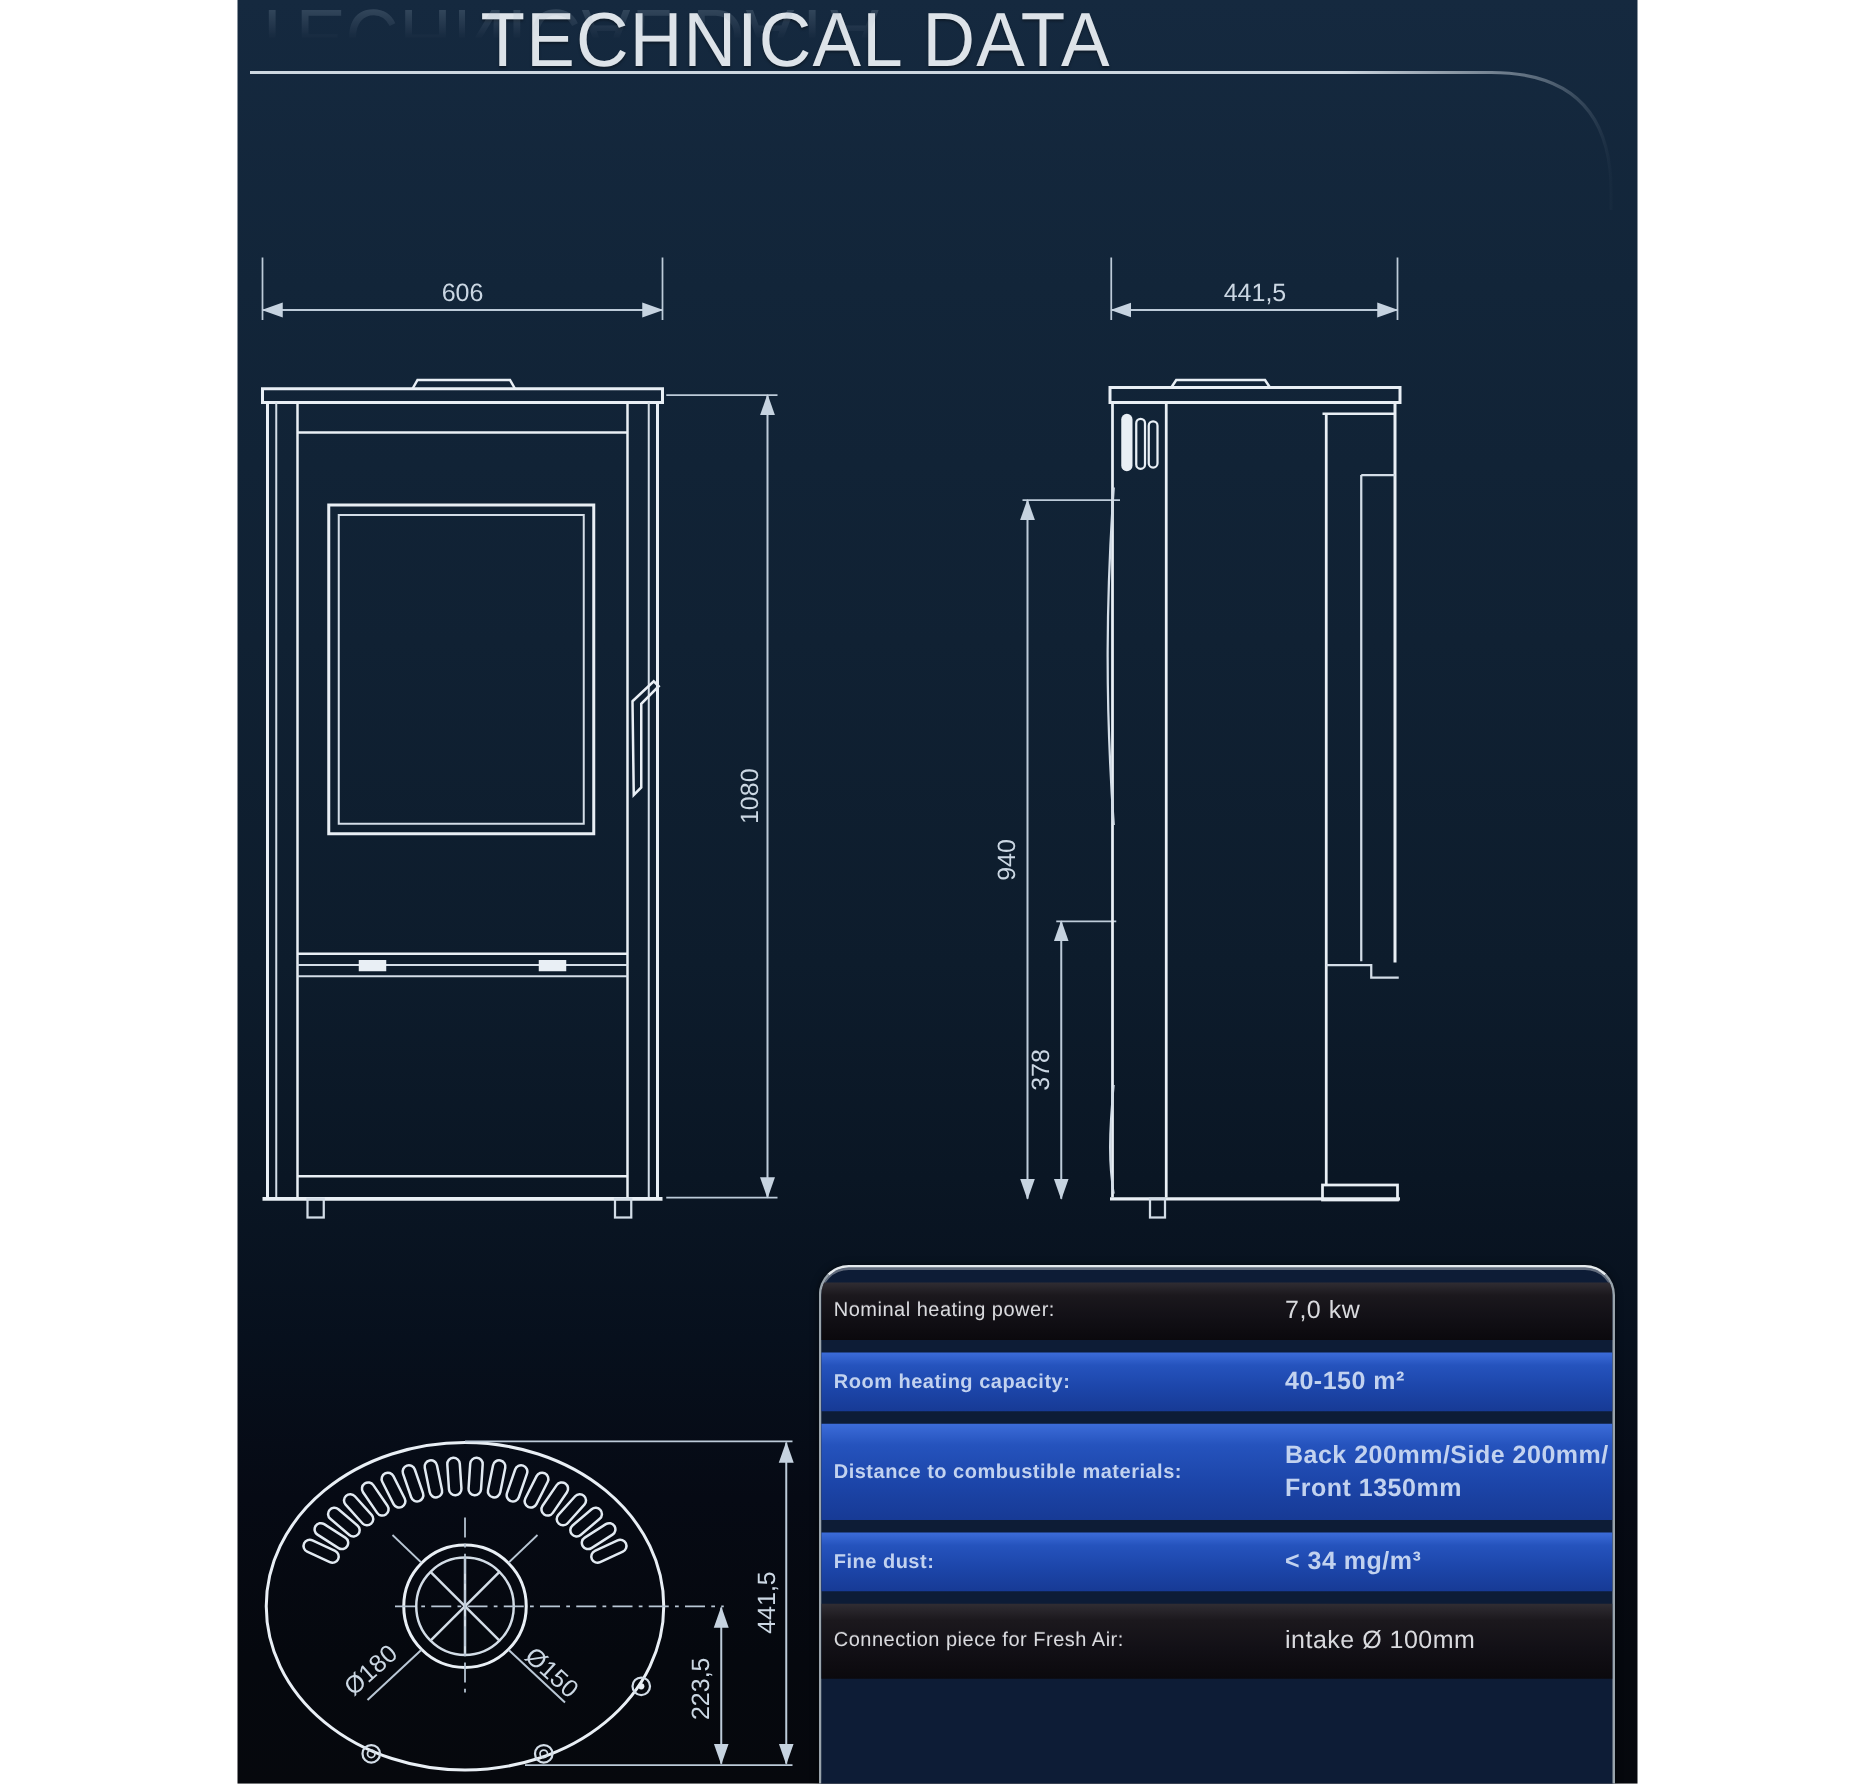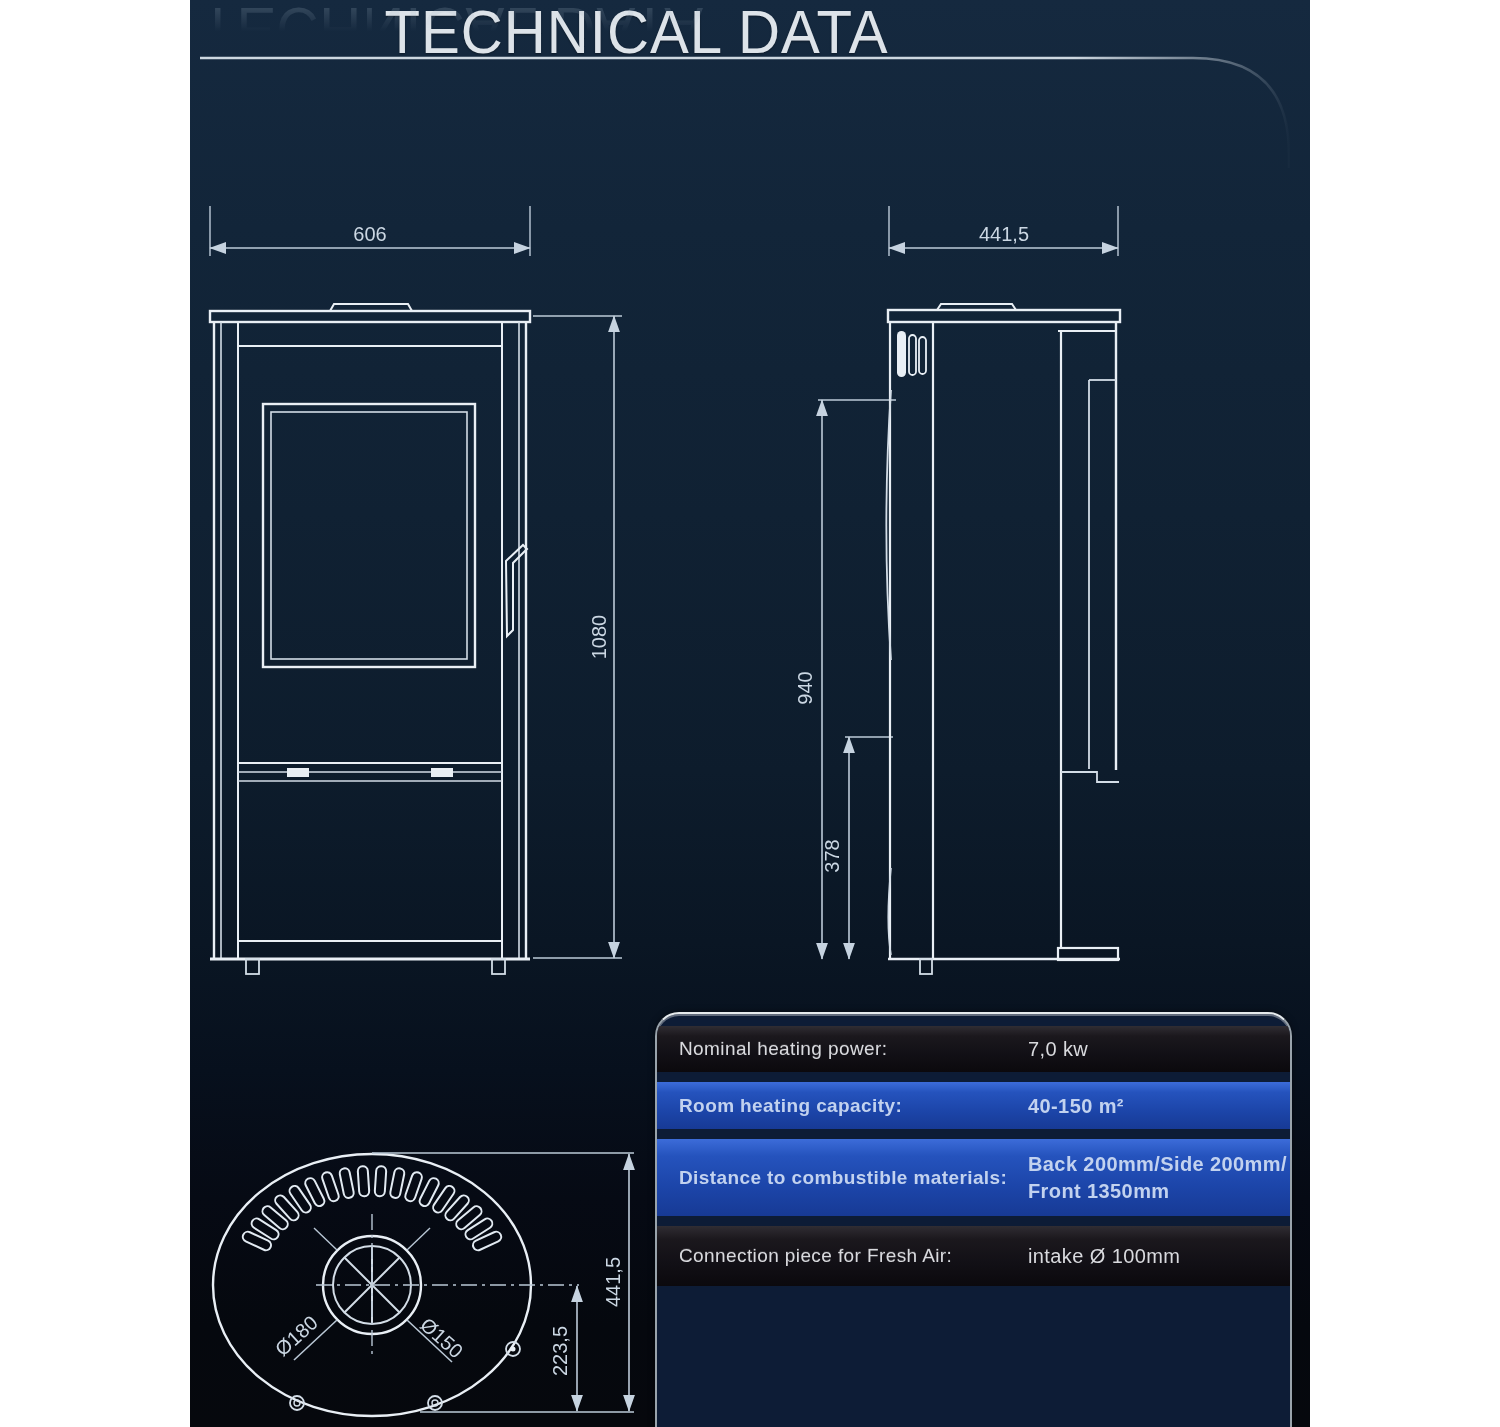--- a/index.html
+++ b/index.html
@@ -32,21 +32,21 @@
   .spec-table{position:absolute;left:465px;top:1012px;width:637px;height:430px;
     box-sizing:border-box;background:#0d1c36;
     border:2px solid #99a3ab;border-top-color:#e6ebee;border-bottom:none;
     border-radius:24px 24px 0 0;
     box-shadow:inset 0 2px 0 rgba(255,255,255,.35), 0 0 6px rgba(0,0,0,.5);
     padding-top:12px;display:flex;flex-direction:column;gap:10px;overflow:hidden;}
   .trow{position:relative;width:100%;display:flex;align-items:center;flex:0 0 auto;}
   .trow.dark{background:linear-gradient(180deg,#302d33 0%,#1b181d 22%,#121016 60%,#0b090d 100%);}
   .trow.blue{background:linear-gradient(180deg,#3c6cd9 0%,#2553bd 22%,#1c45a9 62%,#173a95 100%);font-weight:bold;}
   .h46{height:46px}.h47{height:47px}.h77{height:77px}.h60{height:60px}
-  .tlabel{padding-left:22px;font-size:19px;letter-spacing:.4px;white-space:nowrap;}
+  .tlabel{padding-left:10px;font-size:16px;letter-spacing:.4px;white-space:nowrap;}
   .trow.dark .tlabel{color:#d9dade;text-shadow:0 -1px 0 rgba(255,255,255,.12);}
   .trow.blue .tlabel{color:#c2d2ef;}
   .tvalue{position:absolute;left:371px;top:50%;transform:translateY(-50%);
     font-size:20px;letter-spacing:.4px;line-height:1.35;white-space:nowrap;}
   .trow.dark .tvalue{color:#d9dade;}
   .trow.blue .tvalue{color:#c2d2ef;}
   .tvalue .line2{display:block;}
 </style>
 </head>
 <body>
@@ -232,20 +232,24 @@
         <div class="tvalue"><span>7,0 kw</span></div>
       </div>
       <div class="trow blue h47">
         <div class="tlabel">Room heating capacity:</div>
         <div class="tvalue"><span>40-150 m²</span></div>
       </div>
       <div class="trow blue h77">
         <div class="tlabel">Distance to combustible materials:</div>
         <div class="tvalue"><span>Back 200mm/Side 200mm/</span><span class="line2">Front 1350mm</span></div>
       </div>
+      <div class="trow blue h47">
+        <div class="tlabel">Fine dust:</div>
+        <div class="tvalue"><span>&lt; 34 mg/m³</span></div>
+      </div>
       <div class="trow dark h60">
         <div class="tlabel">Connection piece for Fresh Air:</div>
         <div class="tvalue"><span>intake Ø 100mm</span></div>
       </div>
     </div>
 
   </div>
 </div>
 
 </body></html>

